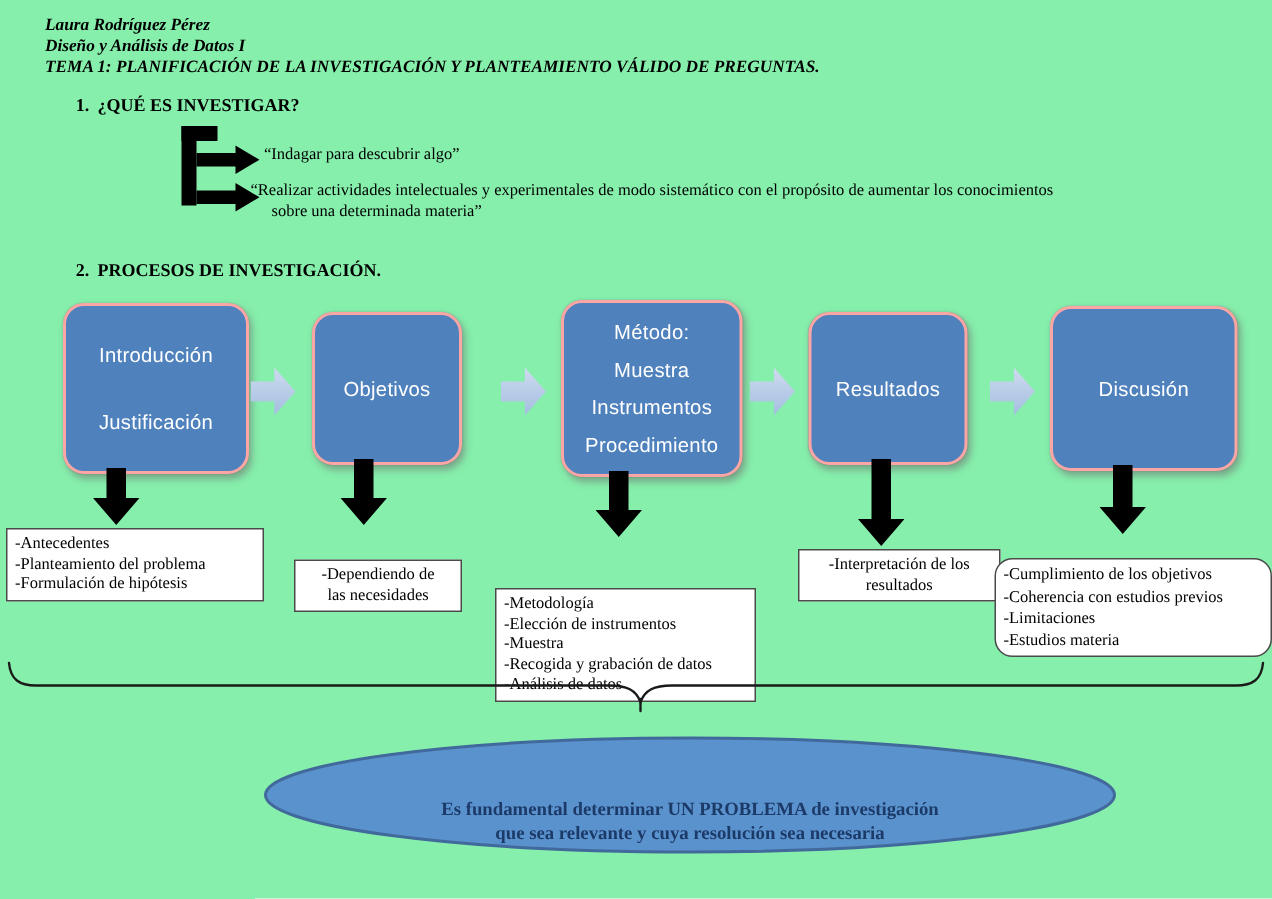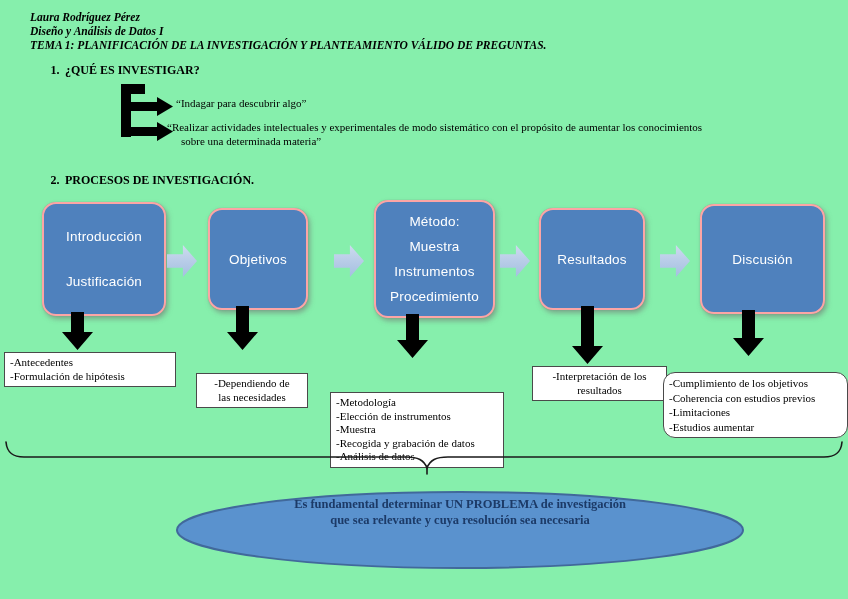--- a/index.html
+++ b/index.html
@@ -36,21 +36,21 @@
   .note{
     position:absolute;border:1px solid #4a4a4a;background:#ffffff;
     font-size:11px;line-height:13.5px;padding:3px 5px;
   }
   .note.center{text-align:center;}
   .note div{white-space:nowrap;}
   .note5{line-height:14.5px;}
   
   .lyr{position:absolute;}
   .conclusion-text{
-    position:absolute;left:190px;top:496px;width:540px;text-align:center;
+    position:absolute;left:190px;top:531px;width:540px;text-align:center;
     font-weight:bold;font-size:12.5px;line-height:16px;color:#1C3A67;
   }
 </style>
 </head>
 <body>
 
 <div class="page">
 
   <div class="header">
     <div>Laura Rodríguez Pérez</div>
@@ -115,20 +115,21 @@
   </svg>
   <svg class="d-arrow" style="left:572px;top:306px;" width="31" height="58" viewBox="0 0 31 58">
     <path d="M9,0 H22 V40 H31 L15.5,58 L0,40 H9 Z" fill="#000"></path>
   </svg>
   <svg class="d-arrow" style="left:733px;top:310px;" width="31" height="46" viewBox="0 0 31 46">
     <path d="M9,0 H22 V28 H31 L15.5,46 L0,28 H9 Z" fill="#000"></path>
   </svg>
 
   <div class="note" style="left:4px;top:352px;width:160px;">
     <div>-Antecedentes</div>
+    <div>-Planteamiento del problema</div>
     <div>-Formulación de hipótesis</div>
   </div>
   <div class="note center" style="left:196px;top:352px;width:100px;margin-top:21px;">
     <div>-Dependiendo de</div>
     <div>las necesidades</div>
   </div>
   <div class="note" style="left:330px;top:360px;width:162px;margin-top:32px;">
     <div>-Metodología</div>
     <div>-Elección de instrumentos</div>
     <div>-Muestra</div>
@@ -136,21 +137,21 @@
     <div>-Análisis de datos</div>
   </div>
   <div class="note center" style="left:532px;top:366px;width:123px;">
     <div>-Interpretación de los</div>
     <div>resultados</div>
   </div>
   <div class="note note5" style="left:663px;top:372px;width:173px;border-radius:12px;">
     <div>-Cumplimiento de los objetivos</div>
     <div>-Coherencia con estudios previos</div>
     <div>-Limitaciones</div>
-    <div>-Estudios aumentar</div>
+    <div>-Estudios materia</div>
   </div>
 
   <svg class="lyr" style="left:0;top:438px;" width="848" height="42" viewBox="0 0 848 42">
     <path d="M6,4 C7,15 13,19 24,19 L406,19 C418,19 424,22 427,30 C430,22 436,19 448,19 L824,19 C835,19 841,15 842,4" fill="none" stroke="#1a1a1a" stroke-width="1.6" stroke-linecap="round"></path>
     <path d="M427,28 L427,36" fill="none" stroke="#1a1a1a" stroke-width="1.6" stroke-linecap="round"></path>
   </svg>
 
   <svg class="lyr" style="left:170px;top:490px;" width="580" height="82" viewBox="0 0 580 82">
     <ellipse cx="290" cy="40" rx="283" ry="38" fill="#5A92CE" stroke="#41699B" stroke-width="2"></ellipse>
   </svg>

